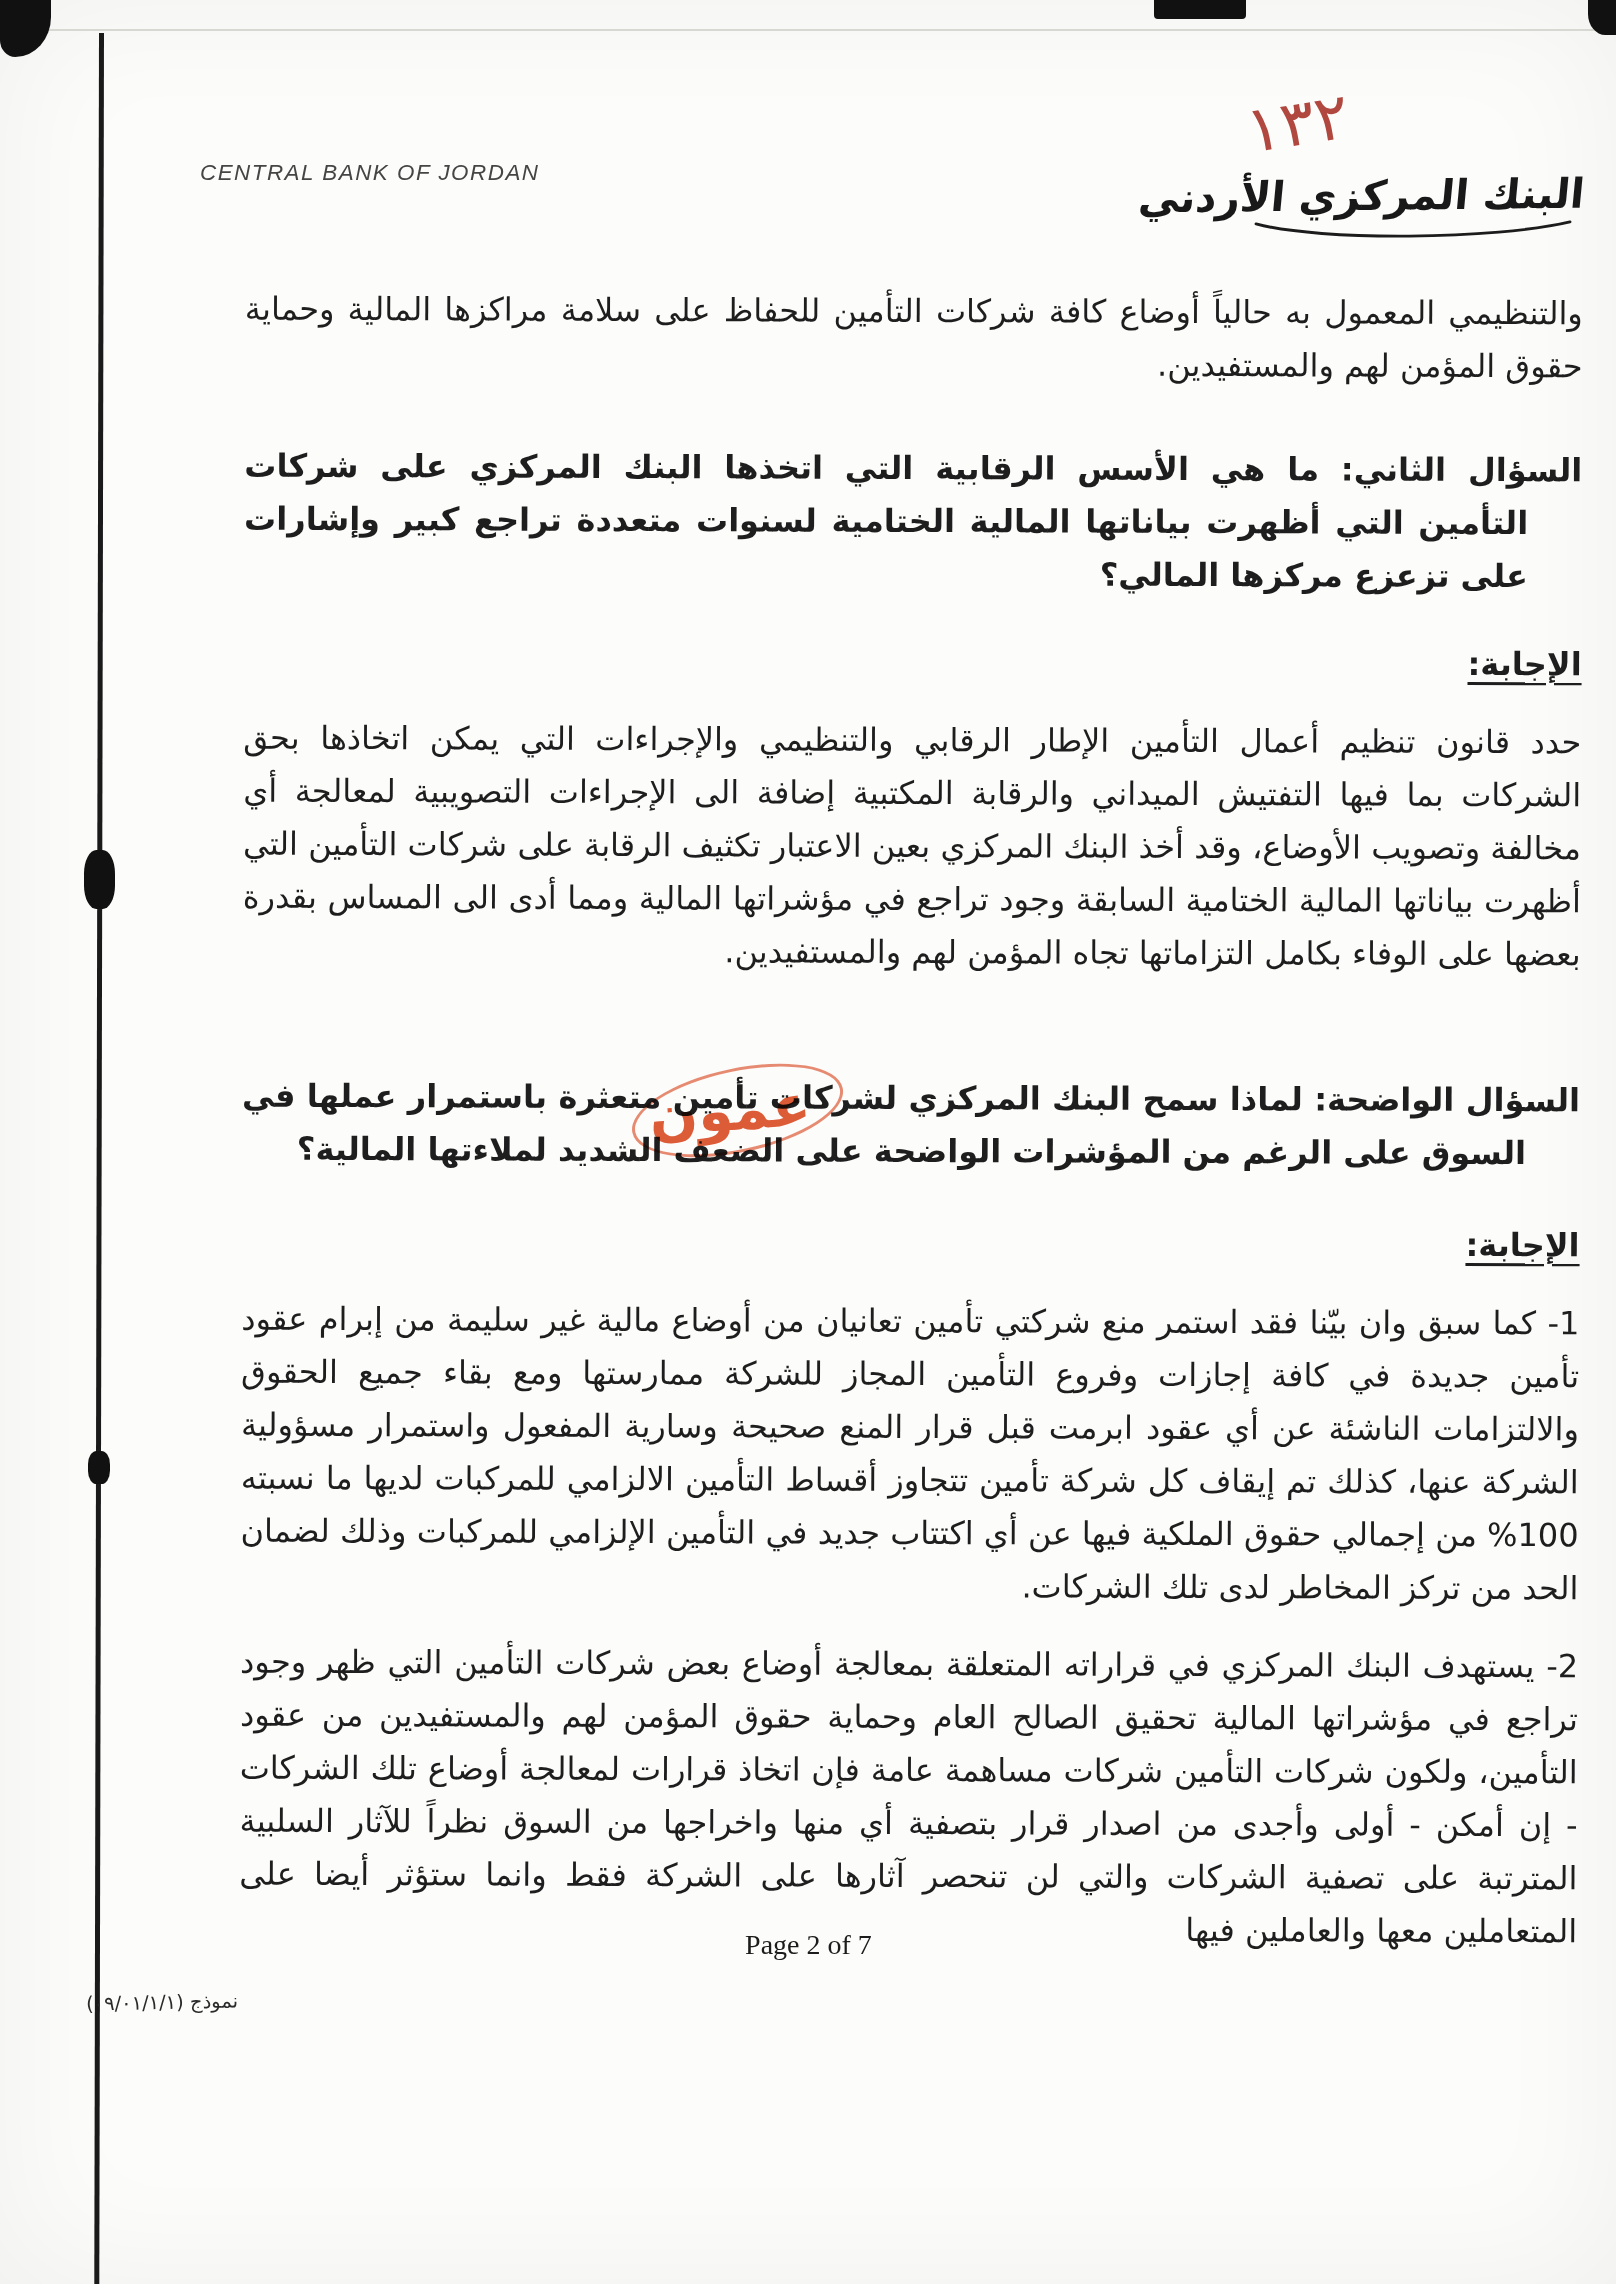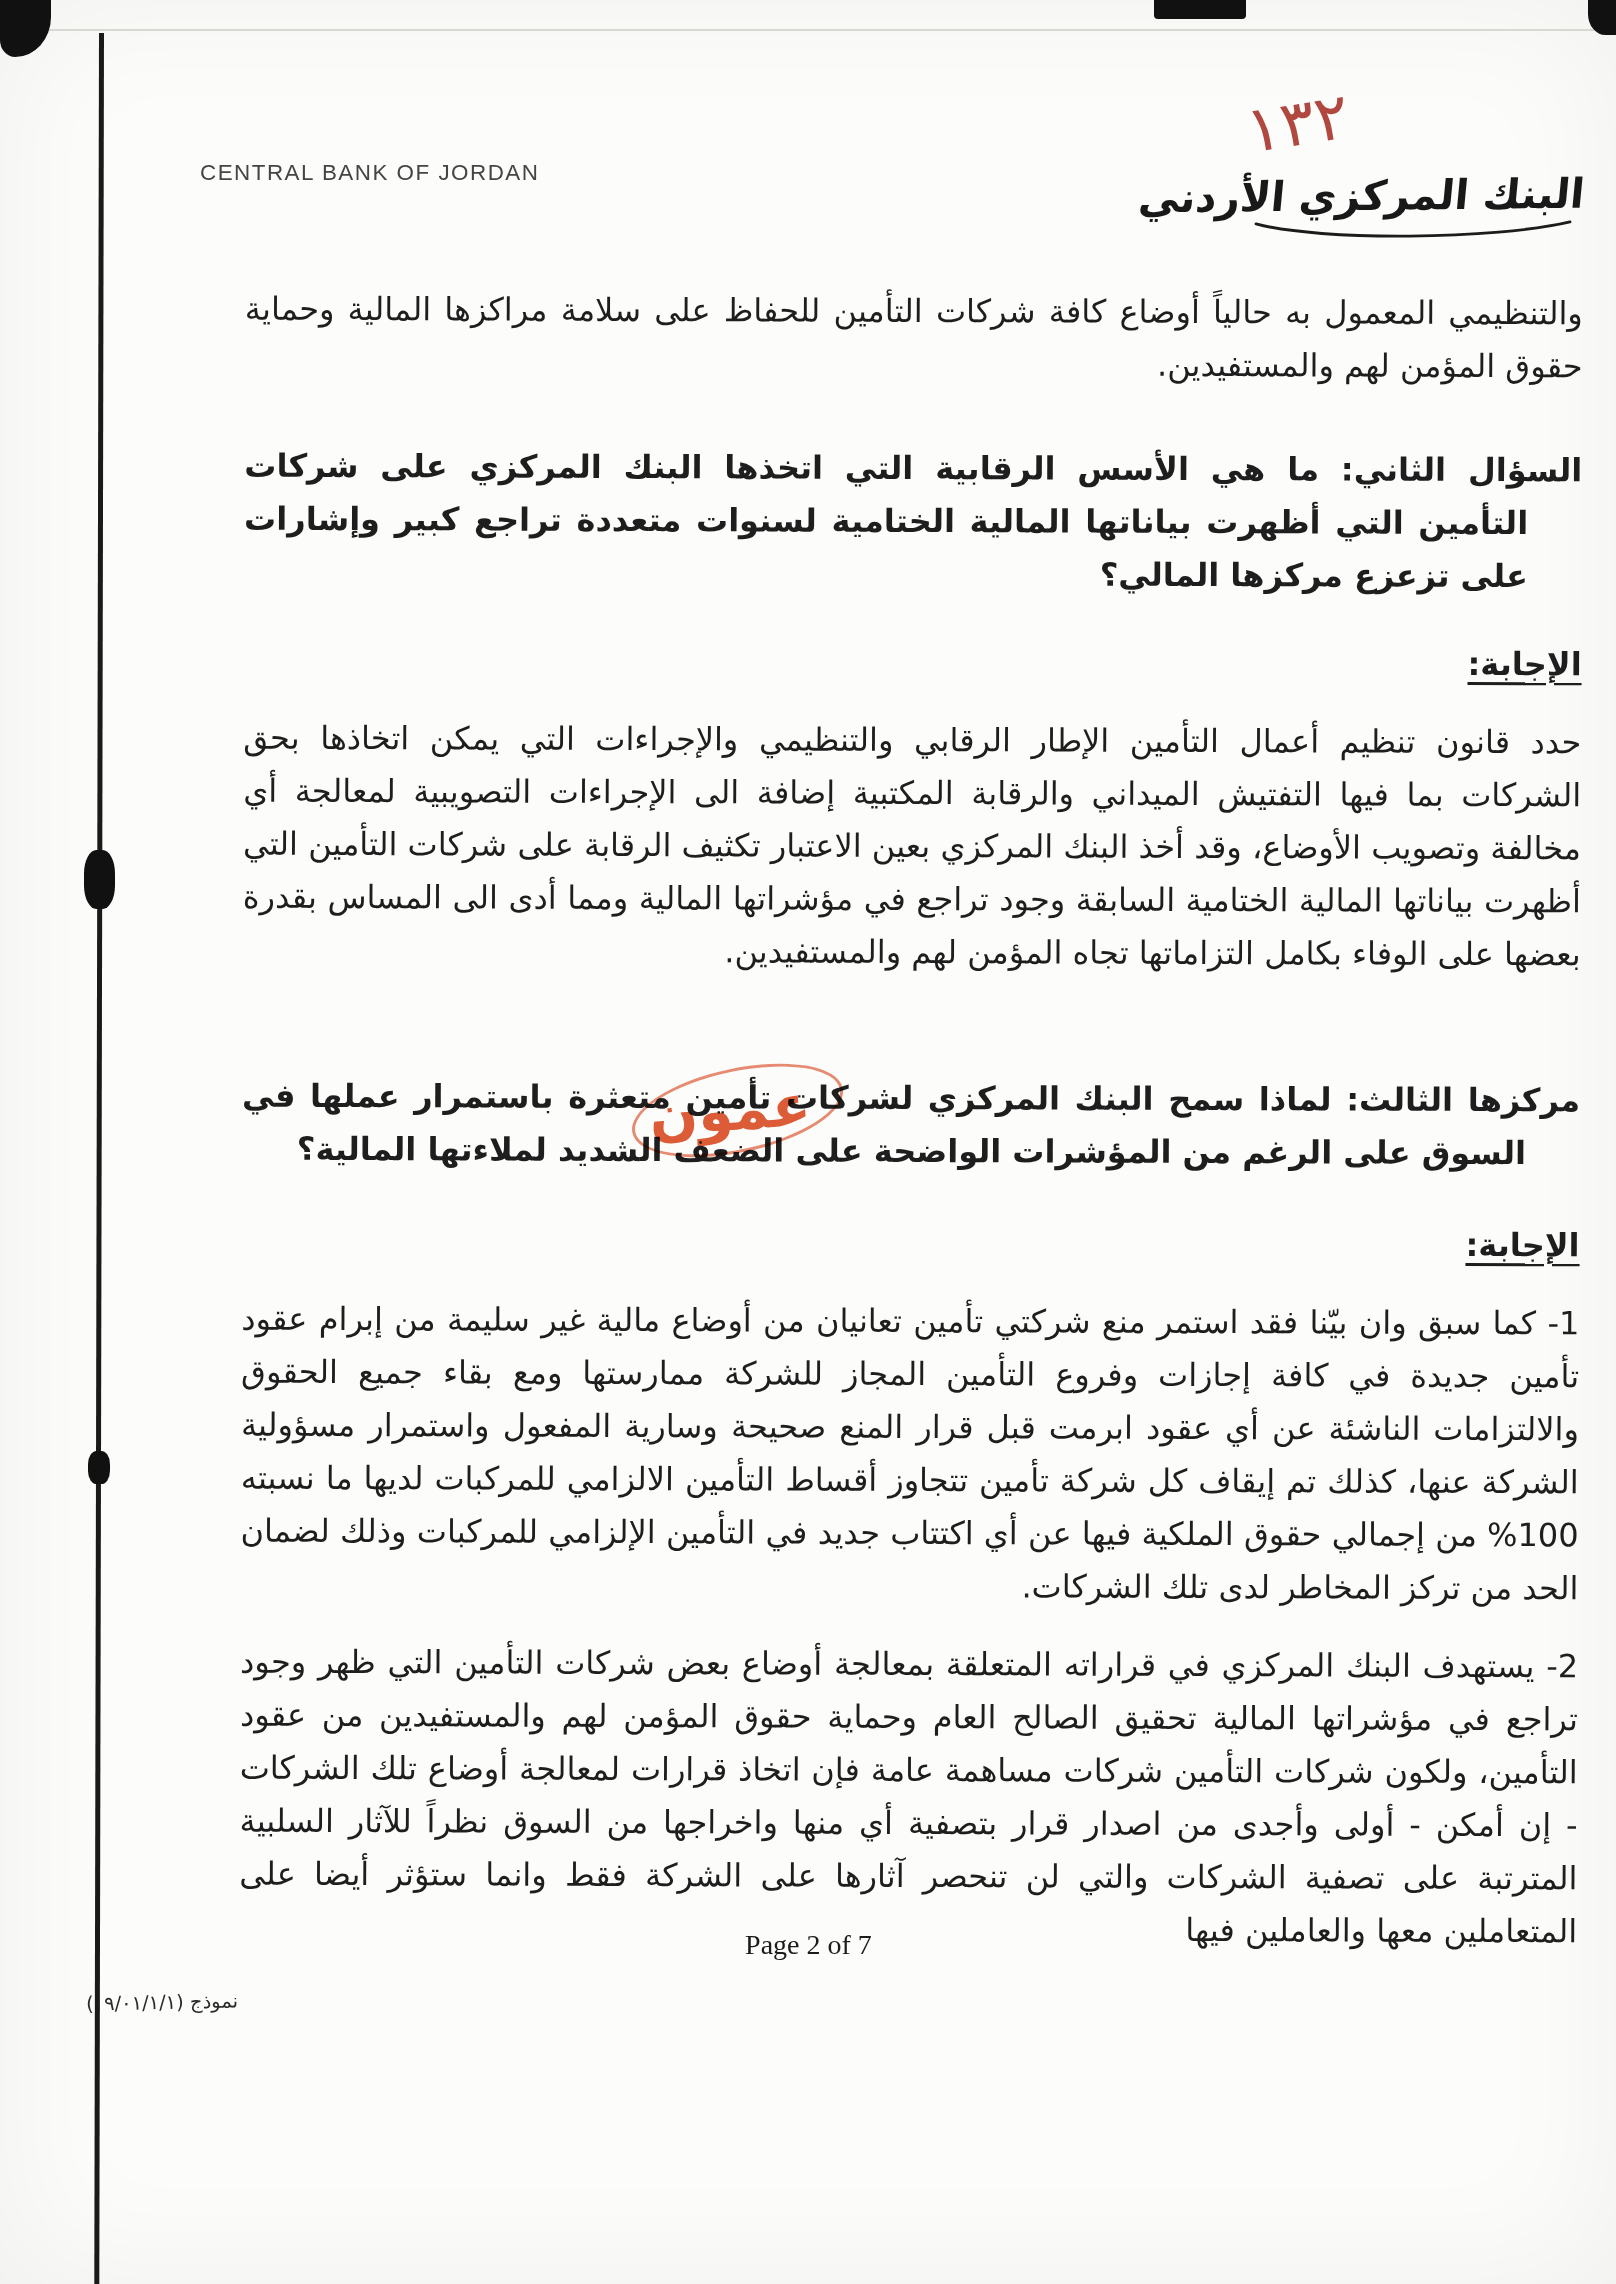--- a/index.html
+++ b/index.html
@@ -20,21 +20,21 @@
   .blot-tl { left:0; top:0; width:51px; height:57px; border-radius:0 0 70% 30%; }
   .blot-topbar { left:1154px; top:0; width:92px; height:18.5px; border-radius:0 0 3.9px 3.9px; }
   .blot-tr { left:1588px; top:0; width:29px; height:35px; border-radius:0 0 0 60%; }
   .blot-l1 { left:84px; top:850px; width:31px; height:59px; border-radius:40%; }
   .blot-l2 { left:88px; top:1451px; width:21.5px; height:33px; border-radius:40%; }
 
   
   .header-en {
     position:absolute; left:200px; top:160px;
     font-family:"Liberation Sans", sans-serif;
-    font-size:22.4px; color:#454545; letter-spacing:1.5px;
+    font-size:22.4px; color:#454545; letter-spacing:1.5px;font-style:italic;
   }
   .logo-ar { position:absolute; right:33px; top:172px; direction:rtl; text-align:right; }
   .logo-text {
     display:inline-block;
     font-family:"DejaVu Sans", sans-serif;
     font-size:41px; font-weight:bold; color:#191919;
     transform:skewX(-6deg) rotate(-0.6deg);
   }
   .logo-swash { display:block; width:322px; height:19.5px; margin:0 9.8px 0 auto; }
   .handwriting {
@@ -121,21 +121,21 @@
   <div class="content" dir="rtl" lang="ar">
 
     <p class="para intro">والتنظيمي المعمول به حالياً أوضاع كافة شركات التأمين للحفاظ على سلامة مراكزها المالية وحماية حقوق المؤمن لهم والمستفيدين.</p>
 
     <p class="para question q2"><span>السؤال الثاني:</span> <span>ما هي الأسس الرقابية التي اتخذها البنك المركزي على شركات التأمين التي أظهرت بياناتها المالية الختامية لسنوات متعددة تراجع كبير وإشارات على تزعزع مركزها المالي؟</span></p>
 
     <p class="para answer-label">الإجابة:</p>
 
     <p class="para body-text answer-2">حدد قانون تنظيم أعمال التأمين الإطار الرقابي والتنظيمي والإجراءات التي يمكن اتخاذها بحق الشركات بما فيها التفتيش الميداني والرقابة المكتبية إضافة الى الإجراءات التصويبية لمعالجة أي مخالفة وتصويب الأوضاع، وقد أخذ البنك المركزي بعين الاعتبار تكثيف الرقابة على شركات التأمين التي أظهرت بياناتها المالية الختامية السابقة وجود تراجع في مؤشراتها المالية ومما أدى الى المساس بقدرة بعضها على الوفاء بكامل التزاماتها تجاه المؤمن لهم والمستفيدين.</p>
 
-    <p class="para question q3"><span>مركزها الثالث:</span> <span>لماذا سمح البنك المركزي لشركات تأمين متعثرة باستمرار عملها في السوق على الرغم من المؤشرات الواضحة على الضعف الشديد لملاءتها المالية؟</span></p>
+    <p class="para question q3"><span>السؤال الواضحة:</span> <span>لماذا سمح البنك المركزي لشركات تأمين متعثرة باستمرار عملها في السوق على الرغم من المؤشرات الواضحة على الضعف الشديد لملاءتها المالية؟</span></p>
 
     <p class="para answer-label">الإجابة:</p>
 
     <p class="para body-text item">1- كما سبق وان بيّنا فقد استمر منع شركتي تأمين تعانيان من أوضاع مالية غير سليمة من إبرام عقود تأمين جديدة في كافة إجازات وفروع التأمين المجاز للشركة ممارستها ومع بقاء جميع الحقوق والالتزامات الناشئة عن أي عقود ابرمت قبل قرار المنع صحيحة وسارية المفعول واستمرار مسؤولية الشركة عنها، كذلك تم إيقاف كل شركة تأمين تتجاوز أقساط التأمين الالزامي للمركبات لديها ما نسبته 100% من إجمالي حقوق الملكية فيها عن أي اكتتاب جديد في التأمين الإلزامي للمركبات وذلك لضمان الحد من تركز المخاطر لدى تلك الشركات.</p>
 
     <p class="para body-text item">2- يستهدف البنك المركزي في قراراته المتعلقة بمعالجة أوضاع بعض شركات التأمين التي ظهر وجود تراجع في مؤشراتها المالية تحقيق الصالح العام وحماية حقوق المؤمن لهم والمستفيدين من عقود التأمين، ولكون شركات التأمين شركات مساهمة عامة فإن اتخاذ قرارات لمعالجة أوضاع تلك الشركات - إن أمكن - أولى وأجدى من اصدار قرار بتصفية أي منها واخراجها من السوق نظراً للآثار السلبية المترتبة على تصفية الشركات والتي لن تنحصر آثارها على الشركة فقط وانما ستؤثر أيضا على المتعاملين معها والعاملين فيها</p>
 
   </div>
 
   <div class="watermark">

